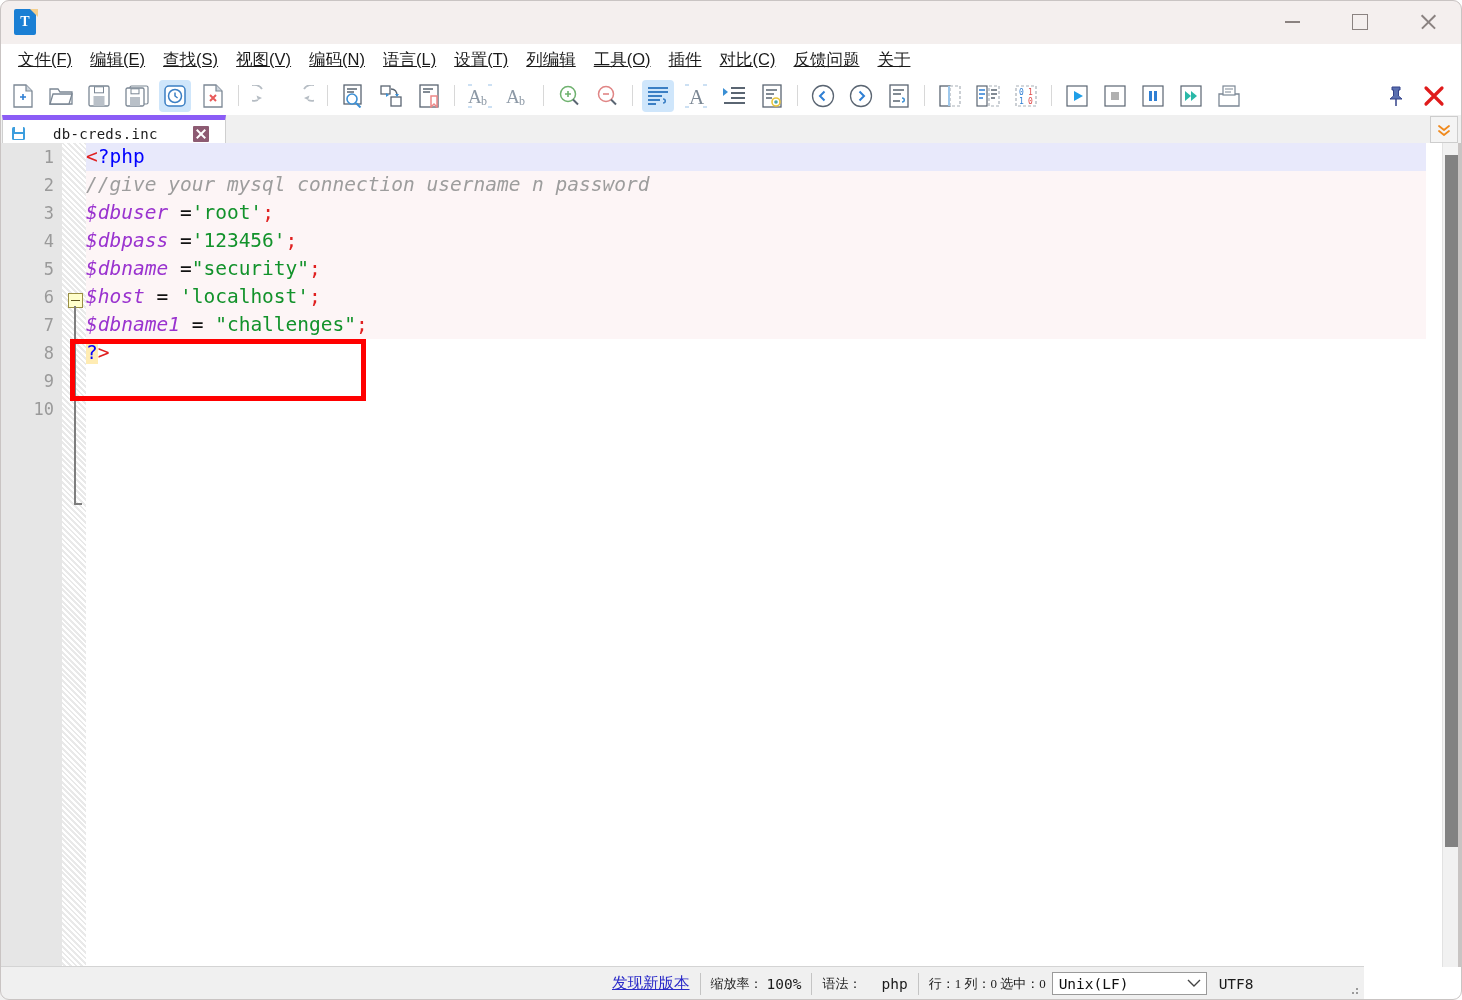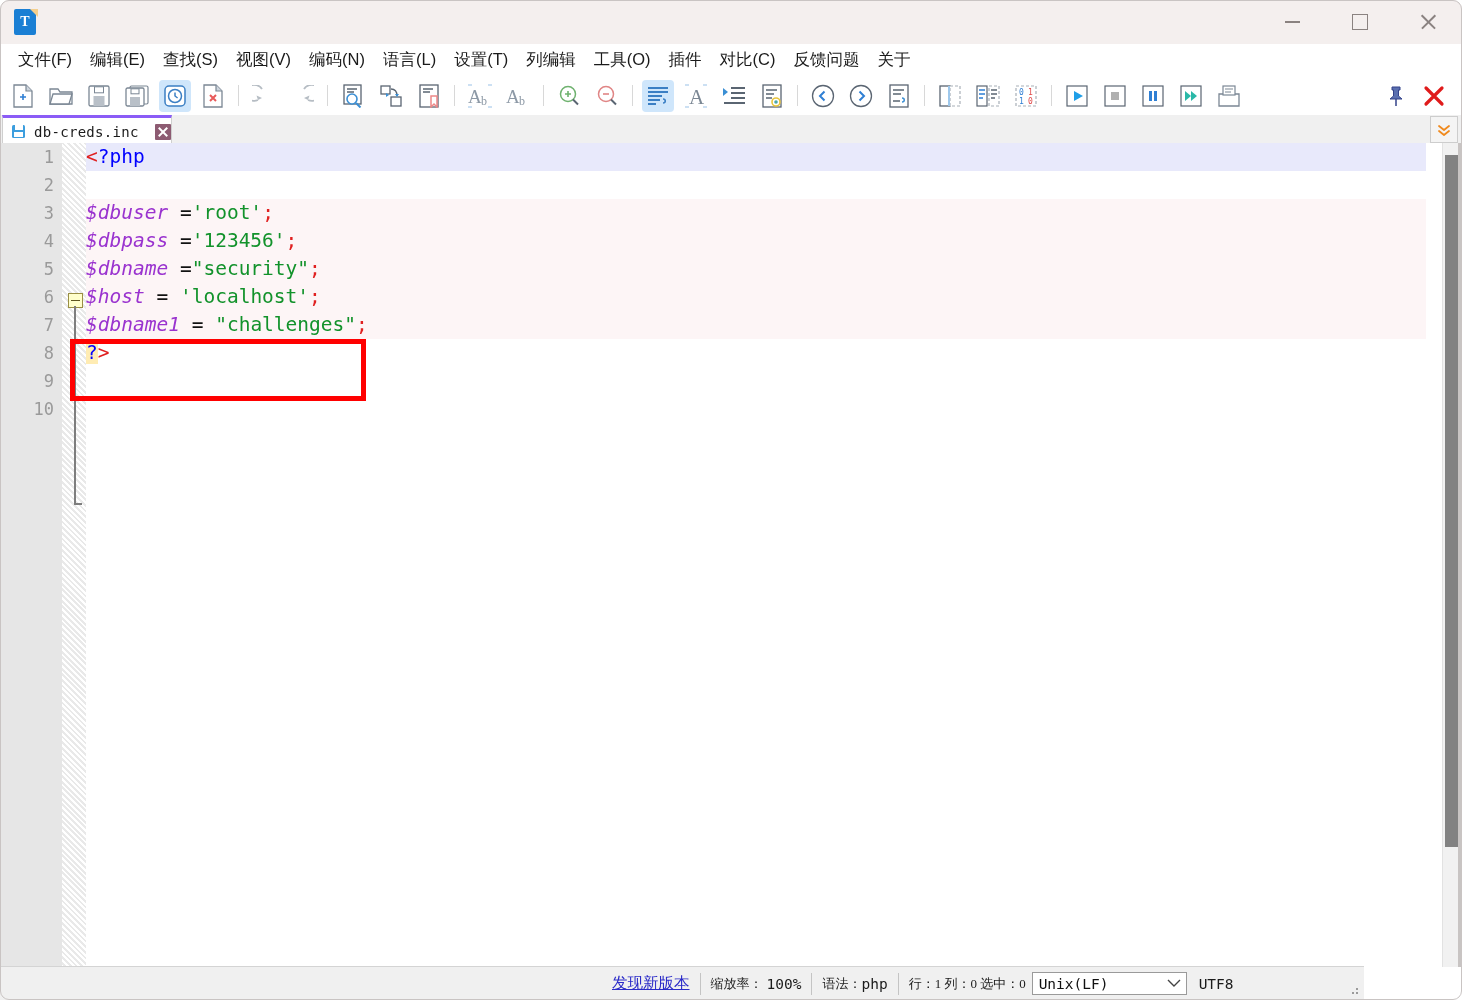--- a/index.html
+++ b/index.html
@@ -59,20 +59,21 @@
   .wc .cls:after{transform:rotate(-45deg);}
 
   
   .menubar{
     position:absolute;left:0;top:44px;width:1462px;height:32px;
     background:#ffffff;display:flex;align-items:center;padding-left:9px;
   }
   .menu-item{
     font-size:16.5px;color:#1a1a1a;padding:3px 9px;white-space:nowrap;
     font-family:"Liberation Sans", sans-serif;
+    text-decoration:underline;
   }
 
   
   .toolbar{
     position:absolute;left:0;top:76px;width:1462px;height:39px;
     background:#ffffff;display:flex;align-items:center;
   }
   .tb{
     width:32px;height:32px;margin:0 3px;border-radius:4px;
     display:flex;align-items:center;justify-content:center;position:relative;flex:none;
@@ -83,23 +84,23 @@
   .tb svg{display:block;}
   .tb-pin{margin-left:auto;}
 
   
   .tabbar{
     position:absolute;left:0;top:115px;width:1462px;height:28px;
     background:#f0f0f0;border-bottom:1px solid #c9c9c9;
   }
   .tab{
     position:absolute;left:2px;top:0;height:27px;
-    background:#ffffff;border-top:3px solid #8b5cf6;
+    background:#ffffff;border-top:5px solid #8b5cf6;
     border-left:1px solid #cfcfcf;border-right:1px solid #cfcfcf;
-    display:flex;align-items:center;padding:0 0 0 9px;
+    display:flex;align-items:center;padding:0 16px 0 9px;gap:19px;
   }
   .tab-ico{
     width:13px;height:13px;background:#3c9ede;border-radius:1.5px;
     position:relative;margin-right:9px;flex:none;
   }
   .tab-ico:before{
     content:"";position:absolute;left:2.5px;top:0;width:8px;height:5px;background:#fff;
   }
   .tab-ico:after{
     content:"";position:absolute;left:2px;bottom:1px;width:9px;height:5px;background:#fff;
@@ -533,20 +534,21 @@
       <div class="gutter-line" style="top:140px">6</div>
       <div class="gutter-line" style="top:168px">7</div>
       <div class="gutter-line" style="top:196px">8</div>
       <div class="gutter-line" style="top:224px">9</div>
       <div class="gutter-line" style="top:252px">10</div>
     </div>
     <div class="foldcol"></div>
 
     <div class="code">
       <div class="cline cur" style="top:0px"><span class="kw-red">&lt;</span><span class="kw-blue">?php</span></div>
+      <div class="cline tint" style="top:28px"><span class="kw-cmt">//give your mysql connection username n password</span></div>
       <div class="cline tint" style="top:56px"><span class="kw-var">$dbuser </span><span class="kw-op">=</span><span class="kw-str">'root'</span><span class="kw-semi">;</span></div>
       <div class="cline tint" style="top:84px"><span class="kw-var">$dbpass </span><span class="kw-op">=</span><span class="kw-str">'123456'</span><span class="kw-semi">;</span></div>
       <div class="cline tint" style="top:112px"><span class="kw-var">$dbname </span><span class="kw-op">=</span><span class="kw-str">"security"</span><span class="kw-semi">;</span></div>
       <div class="cline tint" style="top:140px"><span class="kw-var">$host </span><span class="kw-op">= </span><span class="kw-str">'localhost'</span><span class="kw-semi">;</span></div>
       <div class="cline tint" style="top:168px"><span class="kw-var">$dbname1 </span><span class="kw-op">= </span><span class="kw-str">"challenges"</span><span class="kw-semi">;</span></div>
       <div class="cline" style="top:196px"><span class="kw-blue hl-yellow">?</span><span class="kw-red">&gt;</span></div>
     </div>
 
     <div class="fold-box"></div>
     <div class="fold-line"></div>
@@ -560,21 +562,21 @@
   </div>
   <div class="edge-right"></div>
 
   <div class="statusbar">
     <span class="sb-link">发现新版本</span>
     <span class="sb-sep"></span>
     <span class="sb-cell">缩放率：</span>
     <span class="sb-mono" style="margin-left:4px">100%</span>
     <span class="sb-sep"></span>
     <span class="sb-cell">语法：</span>
-    <span class="sb-mono" style="margin-left:0">php</span>
+    <span class="sb-mono" style="margin-left:20px">php</span>
     <span class="sb-sep"></span>
     <span class="sb-cell">行：1  列：0  选中：0</span>
     <span class="sb-select">
       <span>Unix(LF)</span>
       <svg width="14" height="9" viewBox="0 0 14 9">
           <path d="M1 1l6 6 6-6" fill="none" stroke="#444" stroke-width="1.4"></path>
         </svg>
     </span>
     <span class="sb-utf">UTF8</span>
     <span class="grip"></span>

